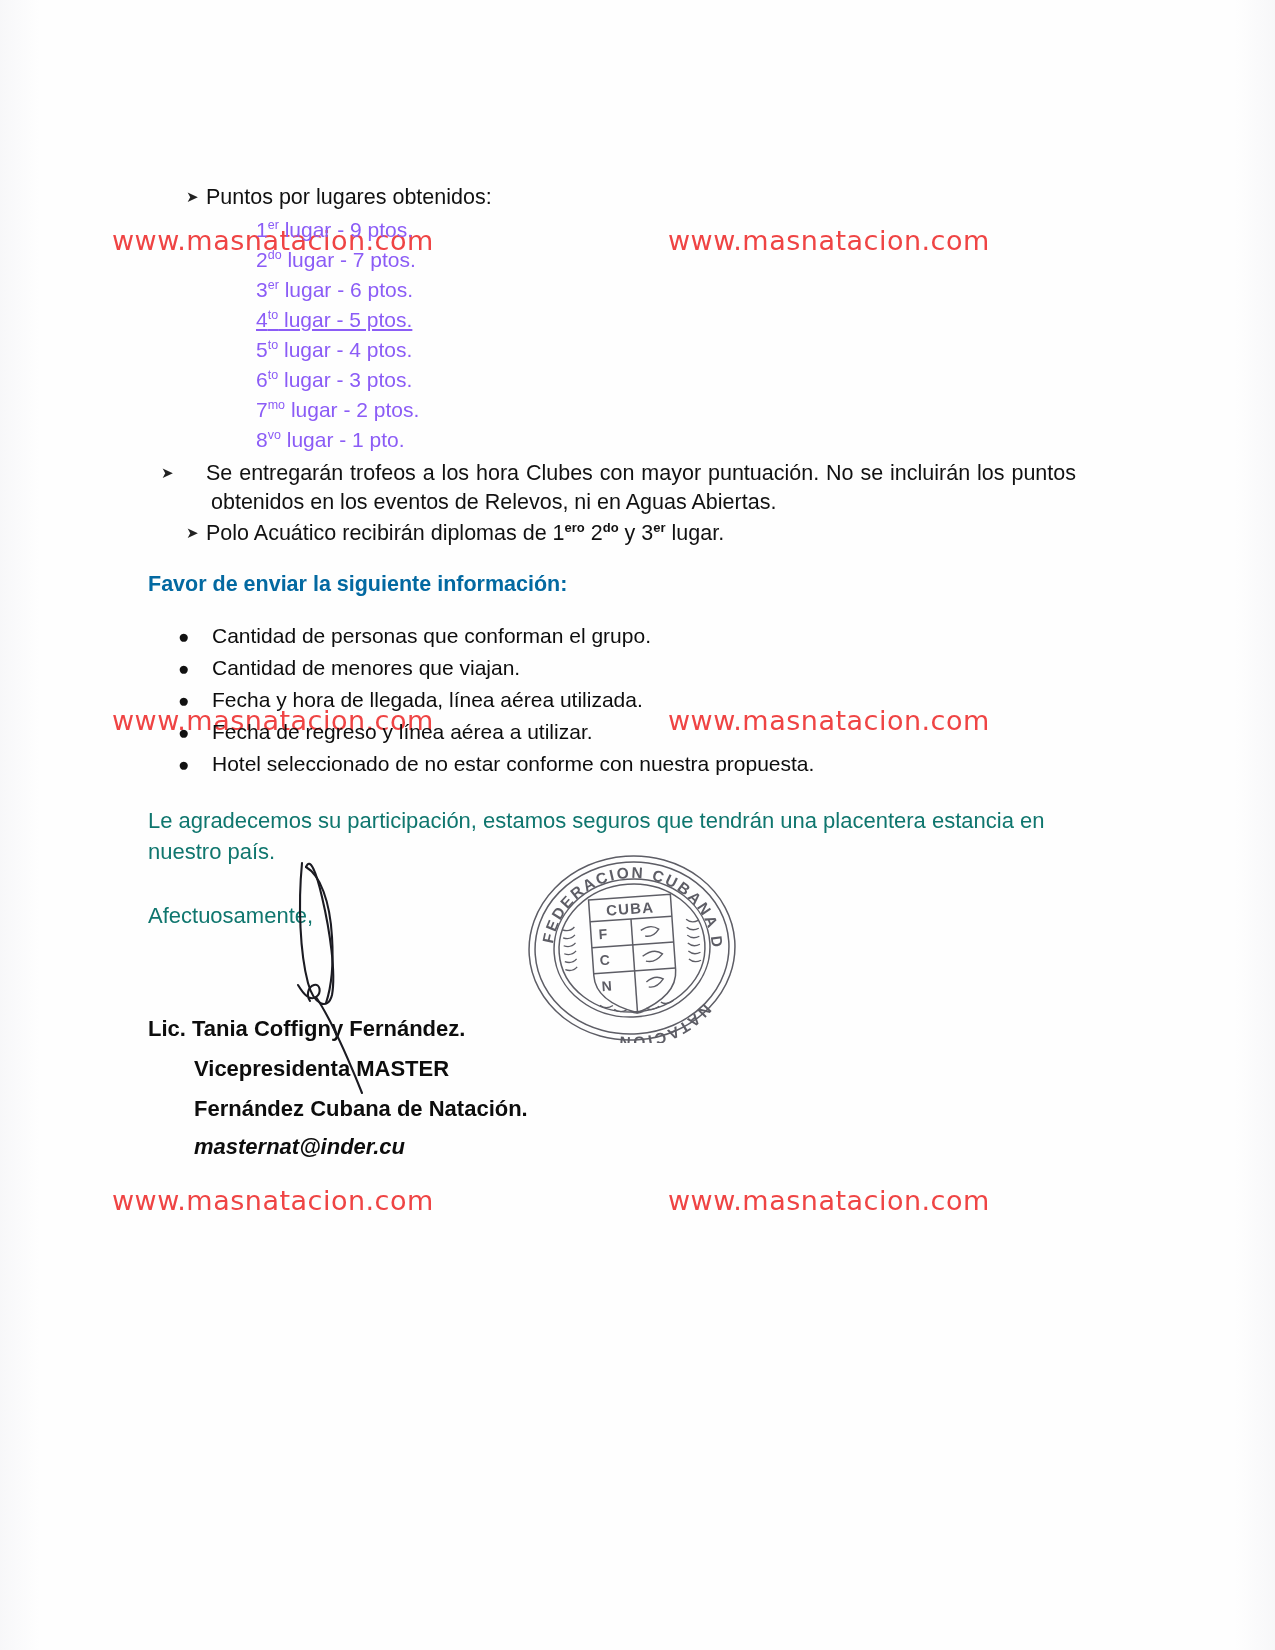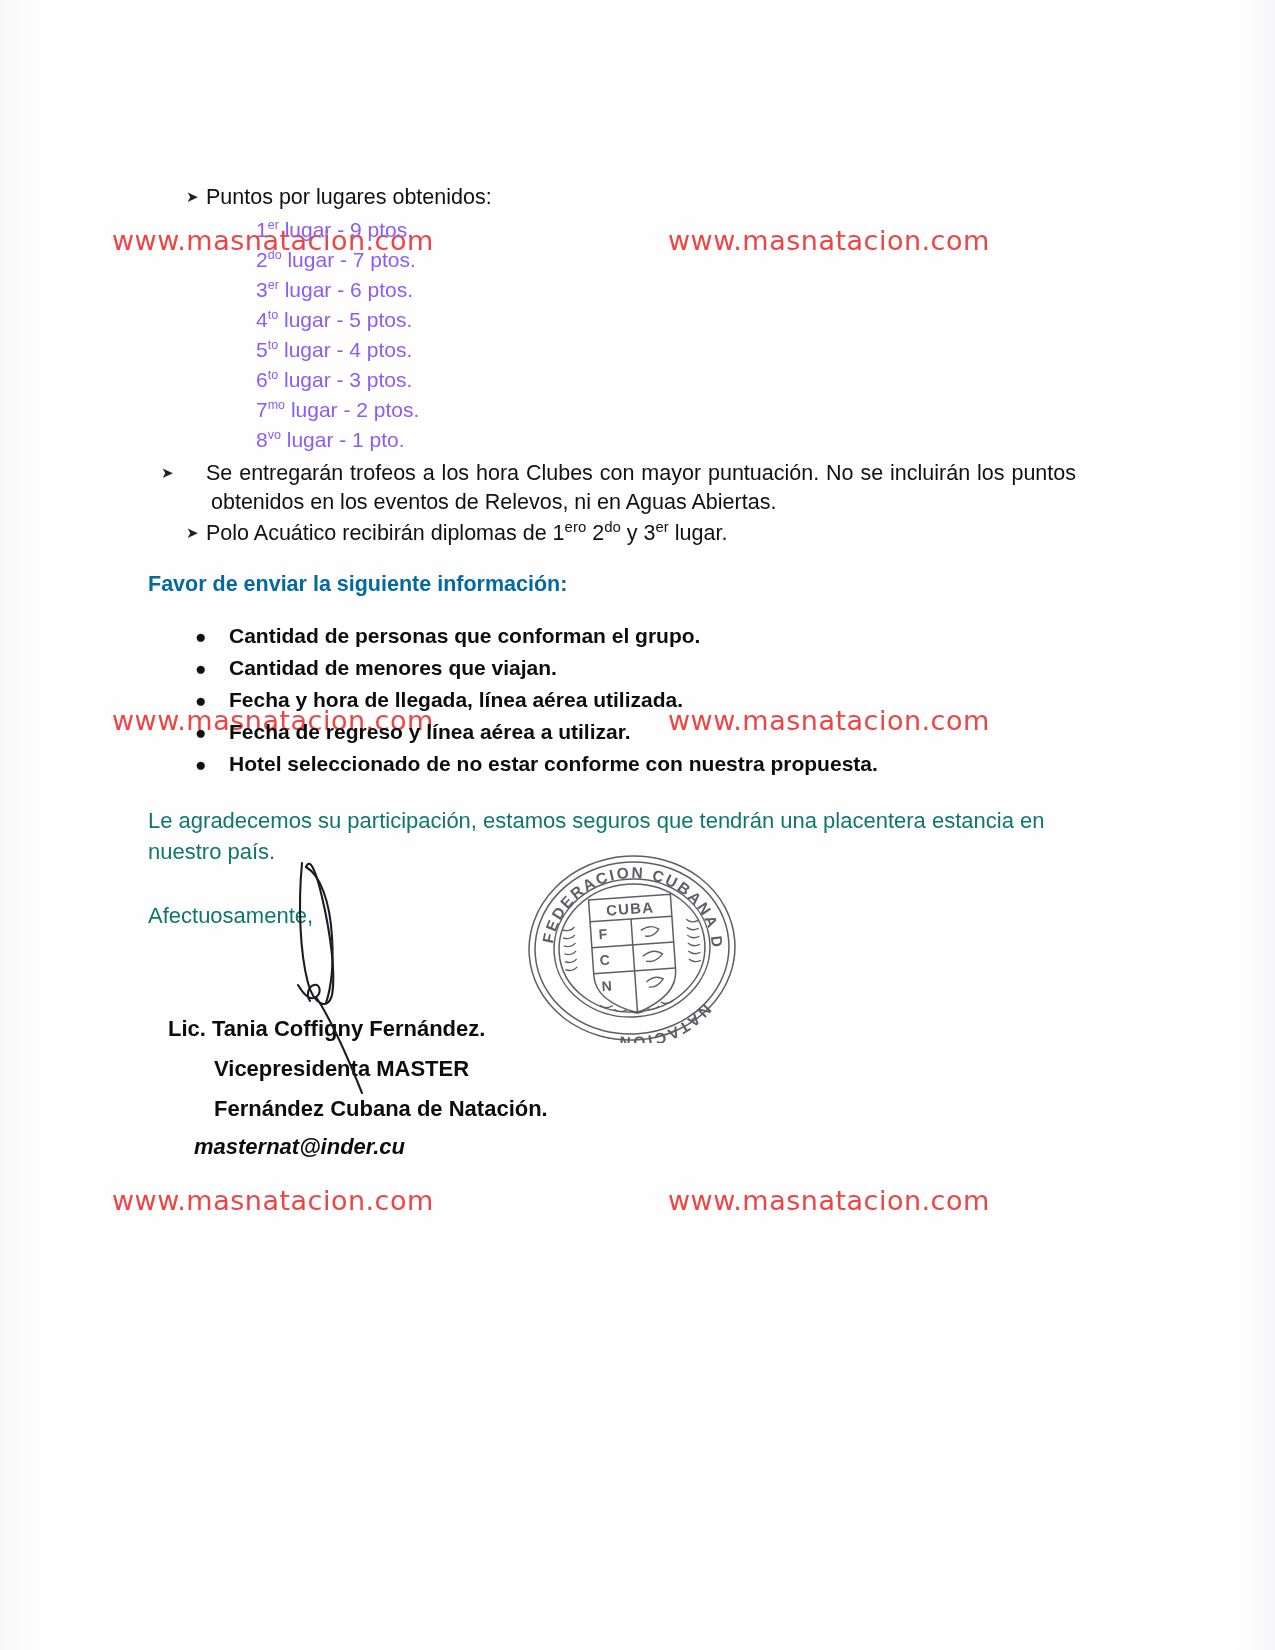--- a/index.html
+++ b/index.html
@@ -81,40 +81,40 @@
   }
 
   .para {
     position: absolute;
     font-size: 21.5px;
     line-height: 1.34;
     color: #111;
     text-align: justify;
   }
   .para sup {
-    font-size: 15px;
+    font-size: 13px;
     vertical-align: super;
     line-height: 0;
+    font-weight: bold;
   }
 
   .heading-bold {
     position: absolute;
     font-size: 21.5px;
     font-weight: bold;
     color: #0369a1;
     white-space: nowrap;
   }
 
   .bullet-row {
     position: absolute;
     font-size: 21px;
-    font-weight: bold;
+    font-weight: normal;
     color: #0d0d0d;
     white-space: nowrap;
-    margin-left: 17px;
   }
   .bullet-dot {
     display: inline-block;
     width: 34px;
     color: #111;
     font-size: 19px;
   }
 
   .closing {
     position: absolute;
@@ -122,21 +122,20 @@
     line-height: 1.42;
     color: #0f766e;
   }
 
   .sign-line {
     position: absolute;
     font-size: 22px;
     font-weight: bold;
     color: #0d0d0d;
     white-space: nowrap;
-    margin-left: 20px;
   }
   .email-line {
     position: absolute;
     font-size: 22px;
     font-weight: bold;
     font-style: italic;
     color: #0d0d0d;
     white-space: nowrap;
   }
 
@@ -228,21 +227,21 @@
 
     <div class="rank-line" style="left:256px; top:219px;">
       <span>1</span><sup>er</sup><span> lugar - 9 ptos.</span>
     </div>
     <div class="rank-line" style="left:256px; top:249px;">
       <span>2</span><sup>do</sup><span> lugar - 7 ptos.</span>
     </div>
     <div class="rank-line" style="left:256px; top:279px;">
       <span>3</span><sup>er</sup><span> lugar - 6 ptos.</span>
     </div>
-    <div class="rank-line" style="left:256px; top:309px;">
+    <div class="rank-line" style="left:256px; top:309px;text-decoration:underline;">
       <span>4</span><sup>to</sup><span> lugar - 5 ptos.</span>
     </div>
     <div class="rank-line" style="left:256px; top:339px;">
       <span>5</span><sup>to</sup><span> lugar - 4 ptos.</span>
     </div>
     <div class="rank-line" style="left:256px; top:369px;">
       <span>6</span><sup>to</sup><span> lugar - 3 ptos.</span>
     </div>
     <div class="rank-line" style="left:256px; top:399px;">
       <span>7</span><sup>mo</sup><span> lugar - 2 ptos.</span>

